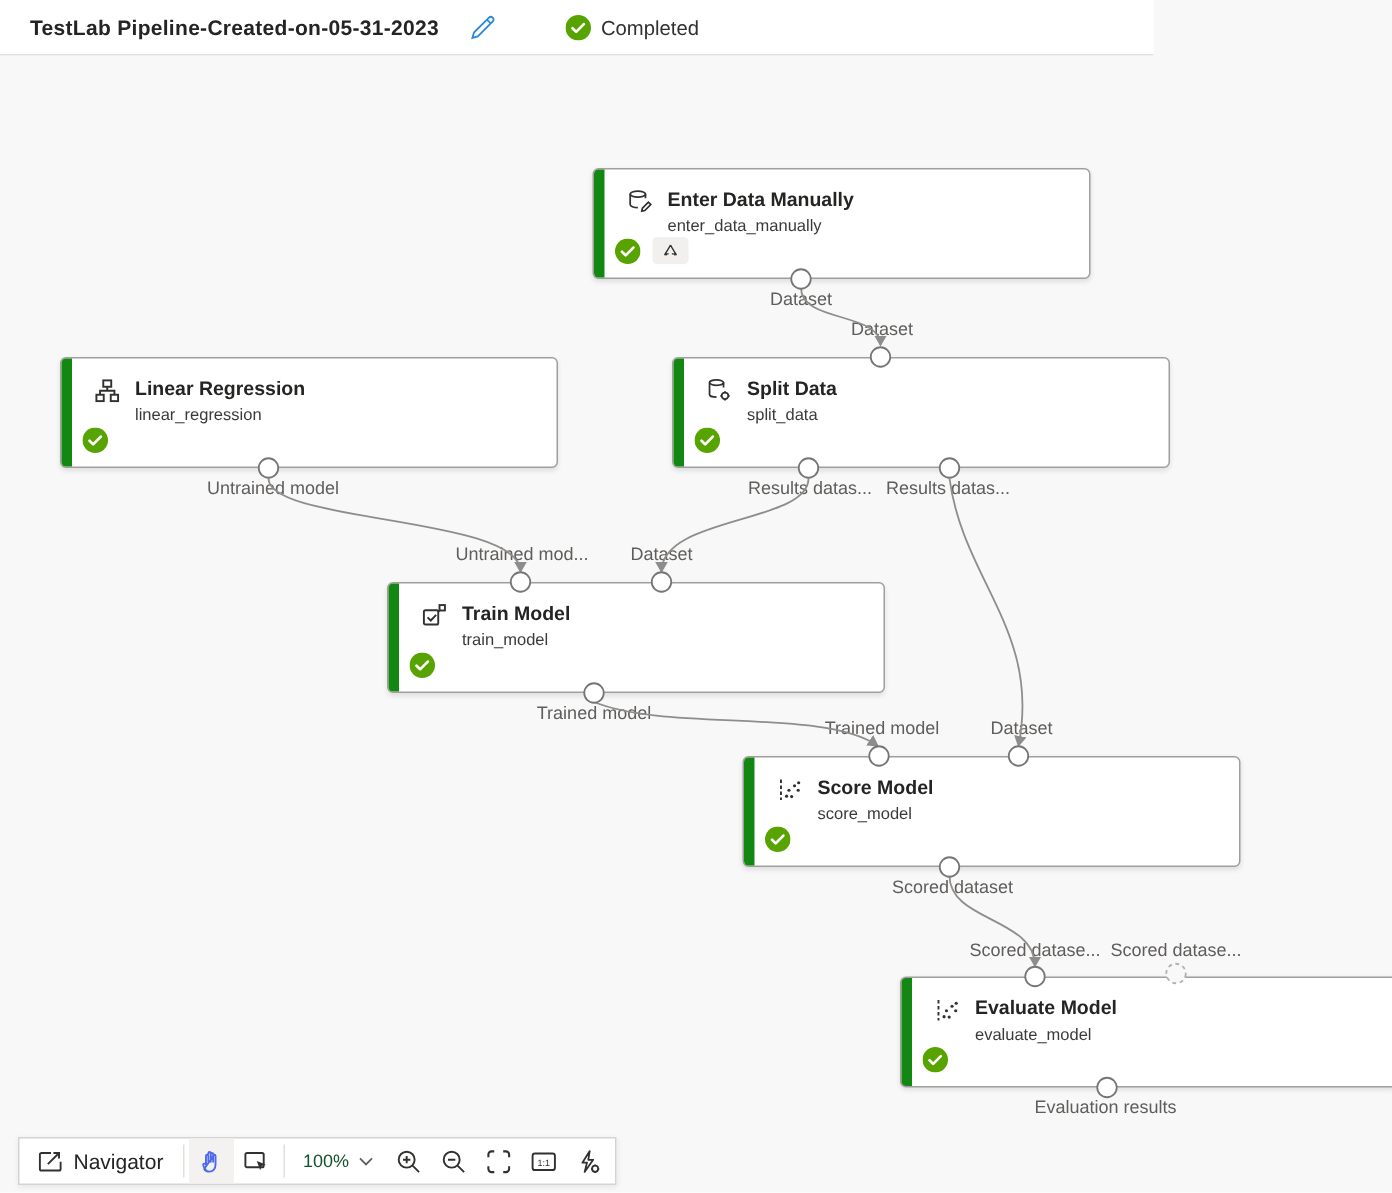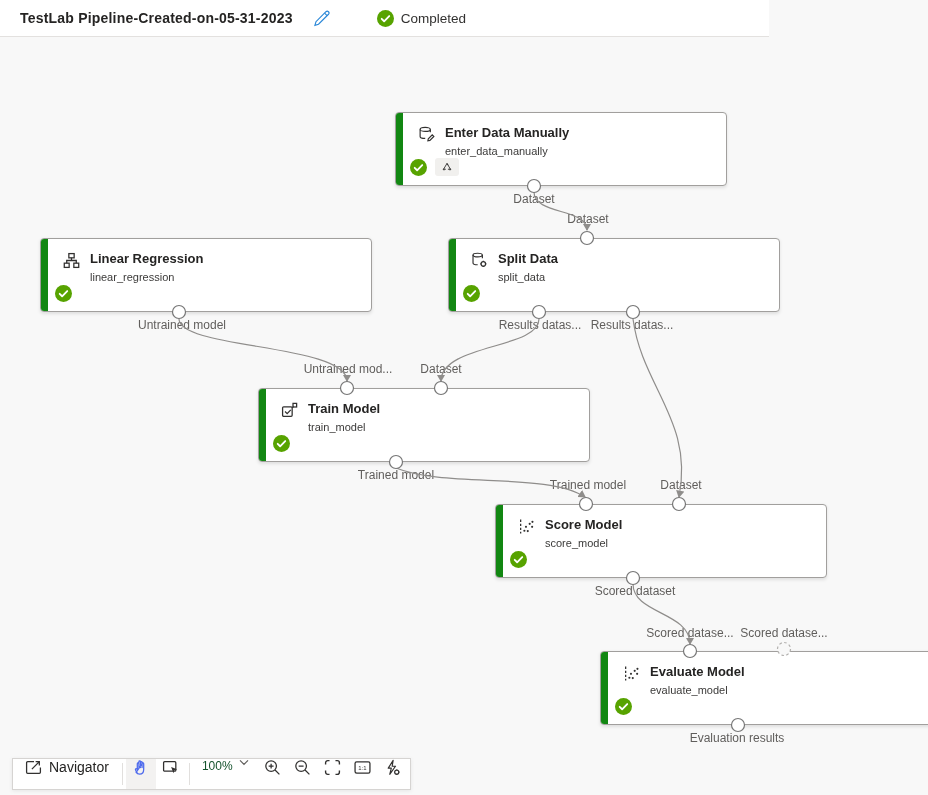--- a/index.html
+++ b/index.html
@@ -31,21 +31,21 @@
 
   .port-label { position:absolute; width:140px; text-align:center; font-size:12px; color:#605e5c; z-index:2; white-space:nowrap; }
 
   svg.overlay { position:absolute; left:0; top:0; z-index:3; pointer-events:none; }
   svg.overlay circle.port { pointer-events:all; cursor:crosshair; }
 
   
   .toolbar { position:absolute; left:12px; bottom:5px; height:32px; background:#fff; z-index:6;
              border:1px solid #d6d4d2; box-shadow:0 1px 4px rgba(0,0,0,.08);
              display:flex; align-items:center; padding:0 2px; }
-  .tbtn { height:30px; display:flex; justify-content:center; cursor:pointer; color:#323130; }
+  .tbtn { height:30px; display:flex; align-items:center; justify-content:center; cursor:pointer; color:#323130; }
   .tbtn.square { width:30px; }
   .tbtn.active { background:#f3f2f1; }
   .nav-btn { padding:0 10px; gap:7px; font-size:14px; color:#252423; }
   .tdiv { width:1px; height:22px; background:#e1dfdd; margin:0 3px; }
   .zoom-display { padding:0 9px; gap:6px; font-size:12px; color:#14532d; }
 </style>
 </head>
 <body>
 
 <div id="app">

